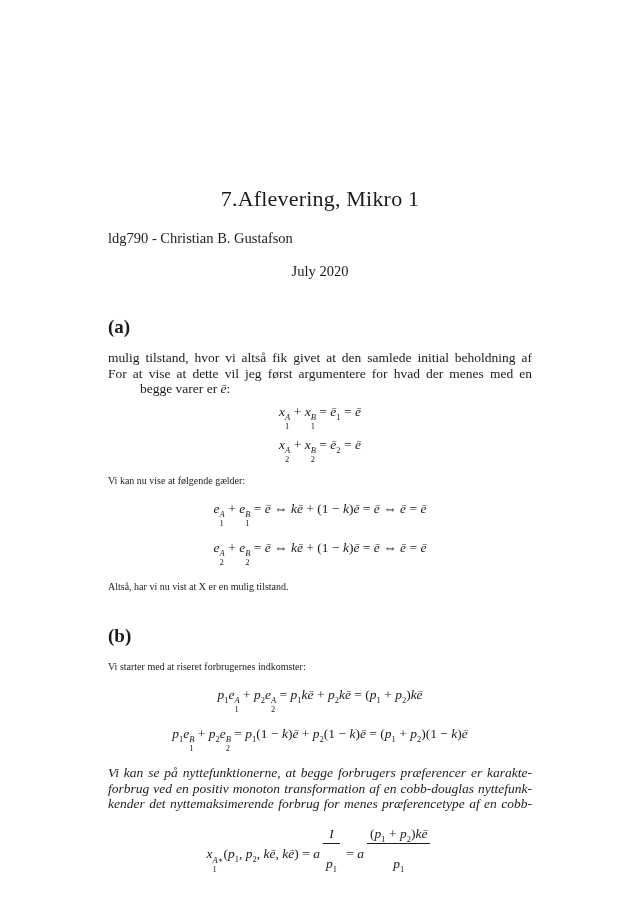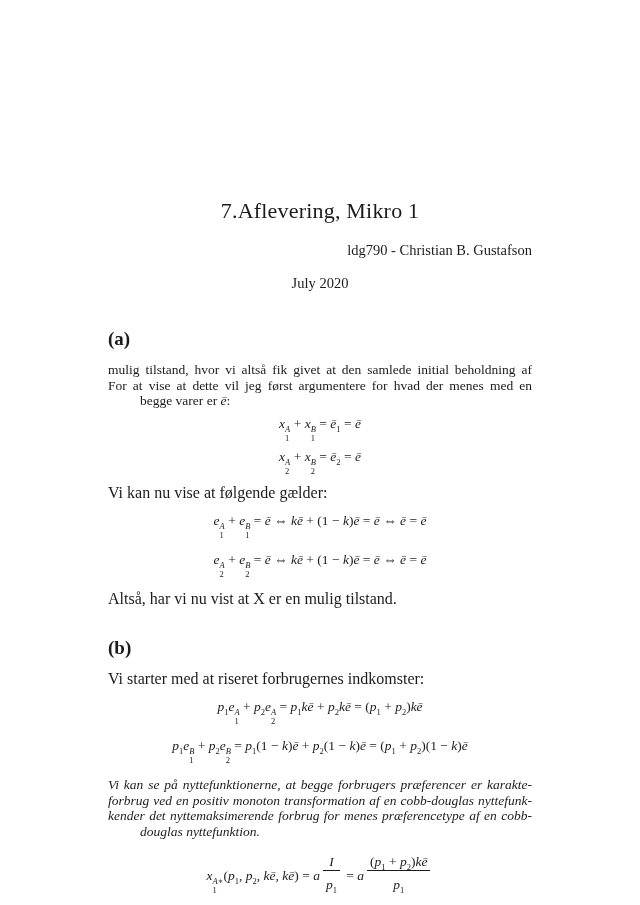--- a/index.html
+++ b/index.html
@@ -5,41 +5,41 @@
   html,body{margin:0;padding:0;background:#ffffff;}
   .page{
     position:relative;
     width:640px;height:905px;
     background:#ffffff;
     color:#1b1b1b;
     font-family:"Liberation Serif","DejaVu Serif",serif;
     overflow:hidden;
   }
   .content{width:424px;margin:0 auto;padding-top:182px;}
-  .title{font-size:22px;text-align:center;margin:16px;font-weight:normal;letter-spacing:.2px;}
-  .author{font-size:14.5px;text-align:right;margin-top:18px;}
+  .title{font-size:22px;text-align:center;margin:4px;font-weight:normal;letter-spacing:.2px;}
+  .author{font-size:14.5px;text-align:left;margin-top:18px;}
   .date{font-size:14.5px;text-align:center;margin-top:16px;}
   .sec-head{font-size:19px;font-weight:bold;margin-top:36px;margin-bottom:12px;}
   .sec-head.b{margin-top:31px;}
   .para{font-size:13.5px;line-height:15.6px;}
   .jline{text-align:justify;text-align-last:justify;}
   .lline{text-align:left;margin-left:32px;}
-  .plain{font-size:16px;line-height:15.6px;margin-top:6px;}
+  .plain{font-size:10px;line-height:15.6px;margin-top:6px;}
   .eqblock{margin:7px 0 9px;}
   .eq{font-size:13.5px;text-align:center;margin:6px 0;}
   .eq.tall{margin:12px 0;}
   .eq i{font-style:italic;}
   sub{font-size:8.5px;line-height:0;}
   .ss{display:inline-flex;flex-direction:column;align-items:flex-start;
       vertical-align:-0.5em;font-size:8.5px;line-height:1.05;}
   .ss .t{font-style:italic;}
   .ss .b{font-style:normal;}
   .frac{display:inline-block;vertical-align:middle;text-align:center;margin:0 3px;line-height:1.25;}
   .frac .num{display:block;padding:0 3px;}
-  .frac .den{display:block;border-top:1px solid #1b1b1b;padding:6px 3px;}
+  .frac .den{display:block;border-top:1px solid #1b1b1b;padding:12px 3px;}
 </style>
 </head>
 <body>
 
 <div class="page">
   <div class="content">
 
     <div class="title">7.Aflevering, Mikro 1</div>
     <div class="author">ldg790 - Christian B. Gustafson</div>
     <div class="date">July 2020</div>
@@ -108,21 +108,20 @@
           </span> + <i>p</i><sub>2</sub><i>e</i><span class="ss">
             <span class="t">B</span>
             <span class="b">2</span>
           </span> = <i>p</i><sub>1</sub>(1 − <i>k</i>)<i>ē</i> + <i>p</i><sub>2</sub>(1 − <i>k</i>)<i>ē</i> = (<i>p</i><sub>1</sub> + <i>p</i><sub>2</sub>)(1 − <i>k</i>)<i>ē</i></div>
     </div>
 
     <div class="para" style="margin-top:4px;font-style:italic;">
       <div class="jline">Vi kan se på nyttefunktionerne, at begge forbrugers præferencer er karakte-</div>
       <div class="jline">forbrug ved en positiv monoton transformation af en cobb-douglas nyttefunk-</div>
       <div class="jline">kender det nyttemaksimerende forbrug for menes præferencetype af en cobb-</div>
-      <div class="lline">douglas nyttefunktion.</div>
     </div>
 
     <div class="eqblock" style="margin-top:14px;">
       <div class="eq"><i>x</i><span class="ss">
             <span class="t">A∗</span>
             <span class="b">1</span>
           </span>(<i>p</i><sub>1</sub>, <i>p</i><sub>2</sub>, <i>kē</i>, <i>kē</i>) = <i>a</i><span class="frac"><span class="num"><i>I</i></span><span class="den"><i>p</i><sub>1</sub></span></span> = <i>a</i><span class="frac"><span class="num">(<i>p</i><sub>1</sub> + <i>p</i><sub>2</sub>)<i>kē</i></span><span class="den"><i>p</i><sub>1</sub></span></span></div>
     </div>
 
   </div>

